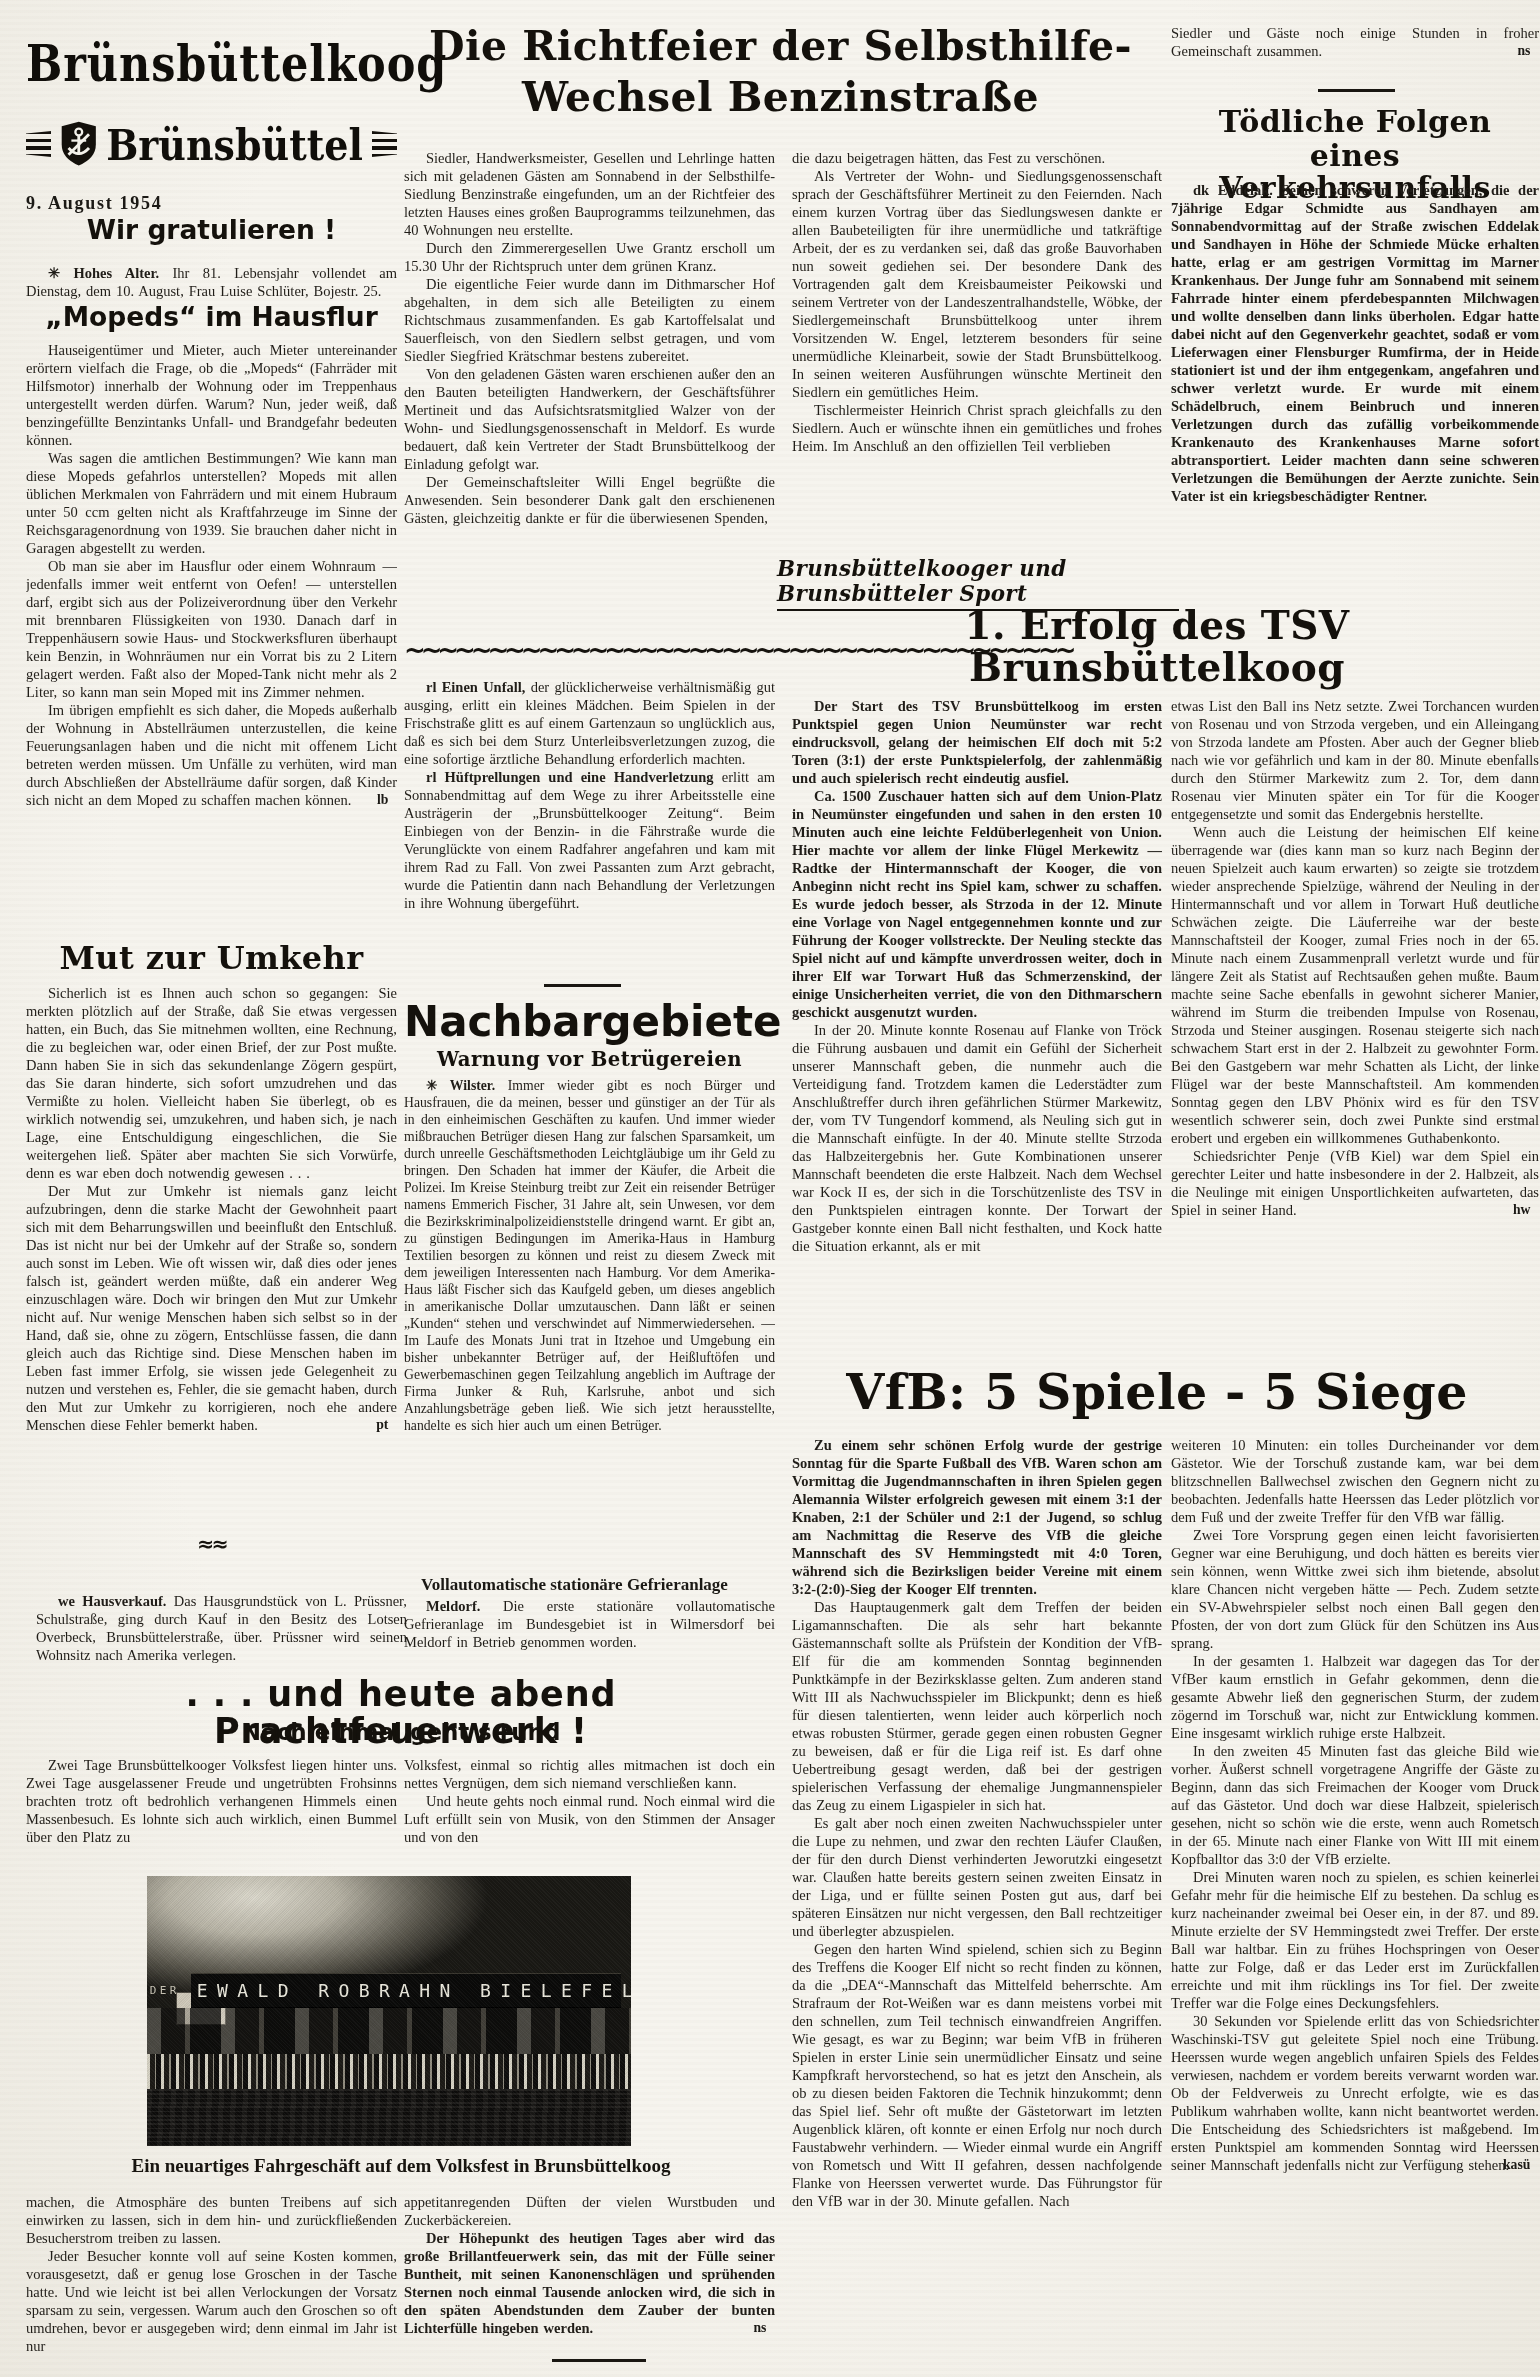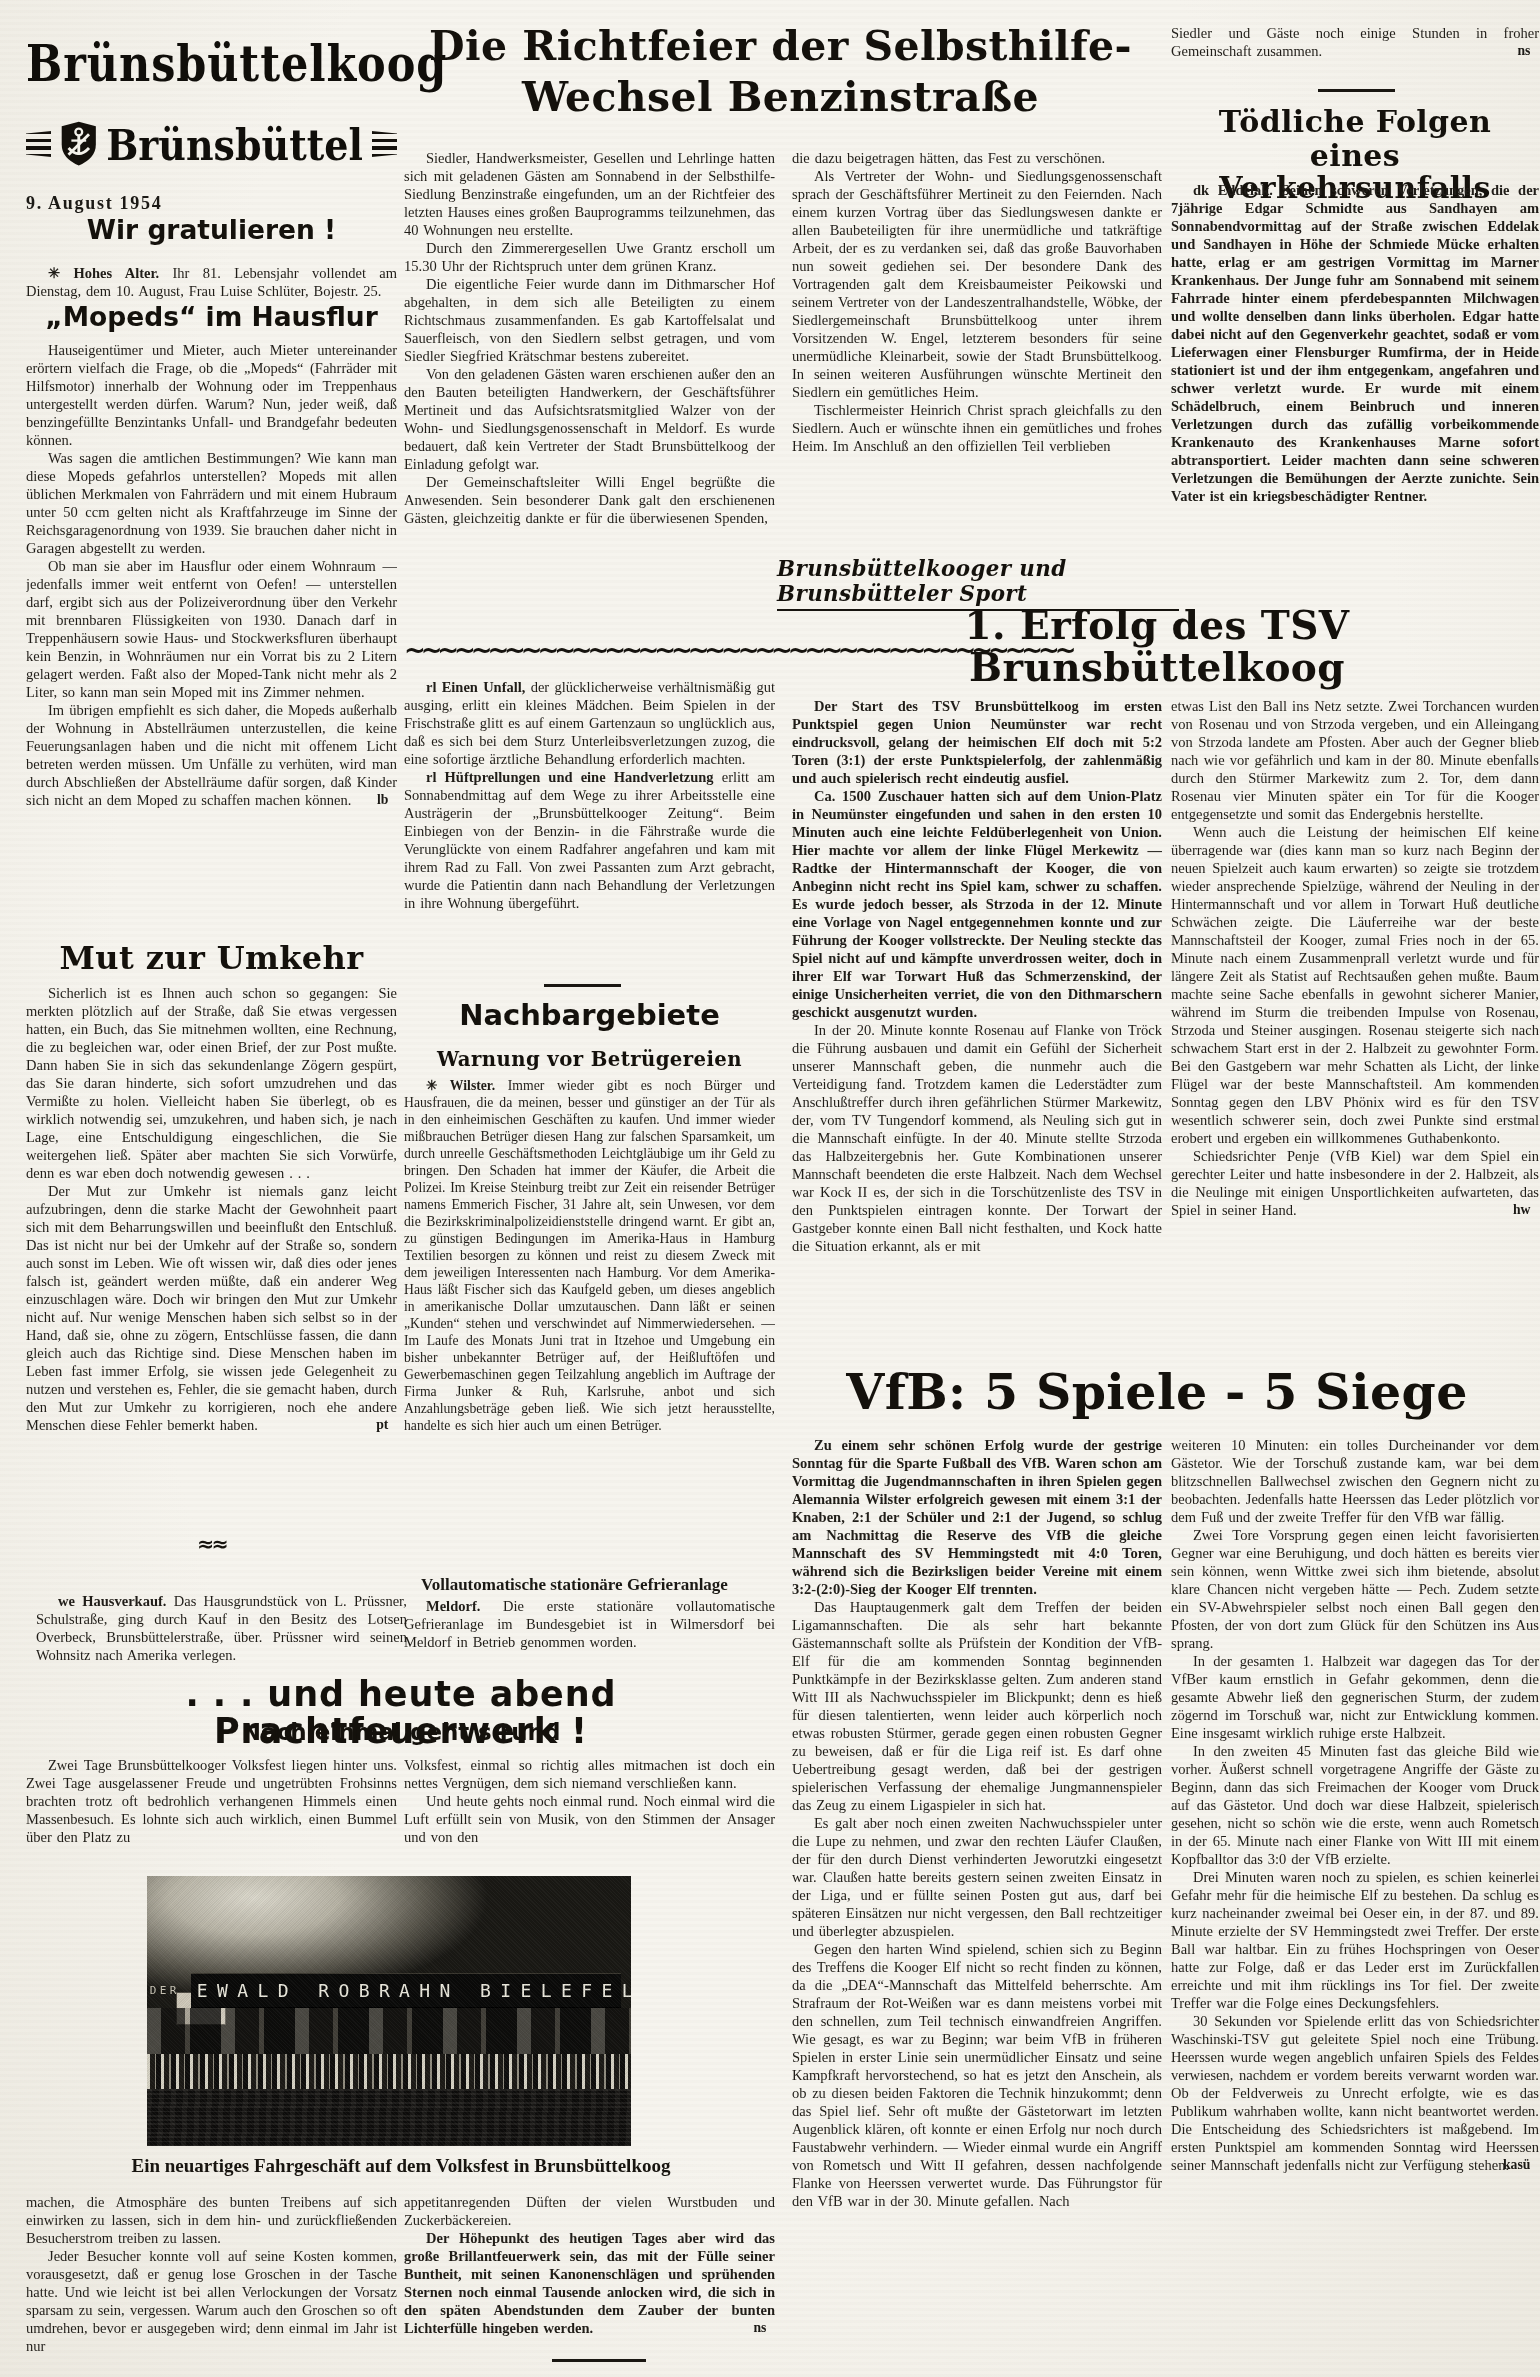--- a/index.html
+++ b/index.html
@@ -151,21 +151,21 @@
     <p class="p">Der Gemeinschaftsleiter Willi Engel begrüßte die Anwesenden. Sein besonderer Dank galt den erschienenen Gästen, gleichzeitig dankte er für die überwiesenen Spenden,</p>
   </div>
   <div class="abs wave" style="left:404px;top:640px;width:371px;">~~~~~~~~~~~~~~~~~~~~~~~~~~~~~~~~~~~~~~~~</div>
 
   <div class="abs flow" style="left:404px;top:678px;width:371px;height:301px;">
     <p class="p"><span class="lead">rl Einen Unfall,</span> <span>der glücklicherweise verhältnismäßig gut ausging, erlitt ein kleines Mädchen. Beim Spielen in der Frischstraße glitt es auf einem Gartenzaun so unglücklich aus, daß es sich bei dem Sturz Unterleibsverletzungen zuzog, die eine sofortige ärztliche Behandlung erforderlich machten.</span></p>
     <p class="p"><span class="lead">rl Hüftprellungen und eine Handverletzung</span> <span>erlitt am Sonnabendmittag auf dem Wege zu ihrer Arbeitsstelle eine Austrägerin der „Brunsbüttelkooger Zeitung“. Beim Einbiegen von der Benzin- in die Fährstraße wurde die Verunglückte von einem Radfahrer angefahren und kam mit ihrem Rad zu Fall. Von zwei Passanten zum Arzt gebracht, wurde die Patientin dann nach Behandlung der Verletzungen in ihre Wohnung übergeführt.</span></p>
   </div>
   <div class="abs rule" style="left:544px;top:984px;width:77px;"></div>
 
-  <div class="abs h-sans" style="left:404px;top:1000px;width:371px;font-size:29px;">Nachbargebiete</div>
+  <div class="abs h-sans" style="left:404px;top:1000px;width:371px;font-size:42px;">Nachbargebiete</div>
   <div class="abs h-serif" style="left:404px;top:1049px;width:371px;font-size:19.7px;">Warnung vor Betrügereien</div>
   <div class="abs flow tight" style="left:404px;top:1077px;width:371px;height:493px;">
     <p class="p"><span class="lead">✳ Wilster.</span> <span>Immer wieder gibt es noch Bürger und Hausfrauen, die da meinen, besser und günstiger an der Tür als in den einheimischen Geschäften zu kaufen. Und immer wieder mißbrauchen Betrüger diesen Hang zur falschen Sparsamkeit, um durch unreelle Geschäftsmethoden Leichtgläubige um ihr Geld zu bringen. Den Schaden hat immer der Käufer, die Arbeit die Polizei. Im Kreise Steinburg treibt zur Zeit ein reisender Betrüger namens Emmerich Fischer, 31 Jahre alt, sein Unwesen, vor dem die Bezirkskriminalpolizeidienststelle dringend warnt. Er gibt an, zu günstigen Bedingungen im Amerika-Haus in Hamburg Textilien besorgen zu können und reist zu diesem Zweck mit dem jeweiligen Interessenten nach Hamburg. Vor dem Amerika-Haus läßt Fischer sich das Kaufgeld geben, um dieses angeblich in amerikanische Dollar umzutauschen. Dann läßt er seinen „Kunden“ stehen und verschwindet auf Nimmerwiedersehen. — Im Laufe des Monats Juni trat in Itzehoe und Umgebung ein bisher unbekannter Betrüger auf, der Heißluftöfen und Gewerbemaschinen gegen Teilzahlung angeblich im Auftrage der Firma Junker &amp; Ruh, Karlsruhe, anbot und sich Anzahlungsbeträge geben ließ. Wie sich jetzt herausstellte, handelte es sich hier auch um einen Betrüger.</span></p>
   </div>
   <div class="abs" style="left:404px;top:1575px;width:371px;font-family:'Liberation Serif',serif;font-weight:700;font-size:17px;text-indent:17px;">Vollautomatische stationäre Gefrieranlage</div>
   <div class="abs flow" style="left:404px;top:1597px;width:371px;height:77px;">
     <p class="p"><span class="lead">Meldorf.</span> <span>Die erste stationäre vollautomatische Gefrieranlage im Bundesgebiet ist in Wilmersdorf bei Meldorf in Betrieb genommen worden.</span></p>
   </div>
 
   <div class="abs flow" style="left:792px;top:149px;width:370px;height:402px;">

